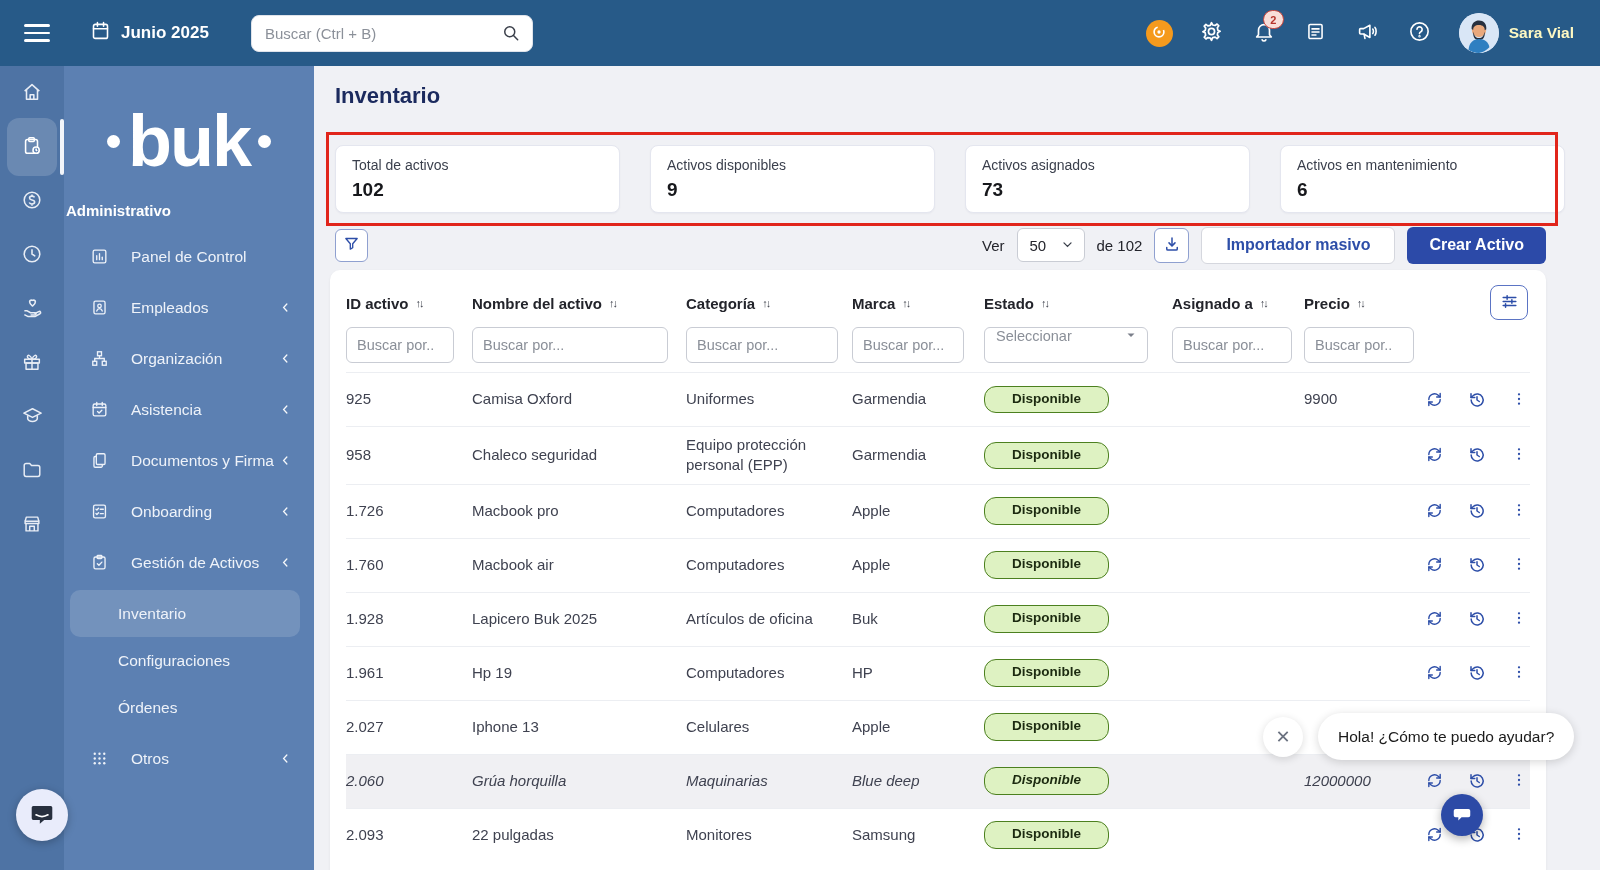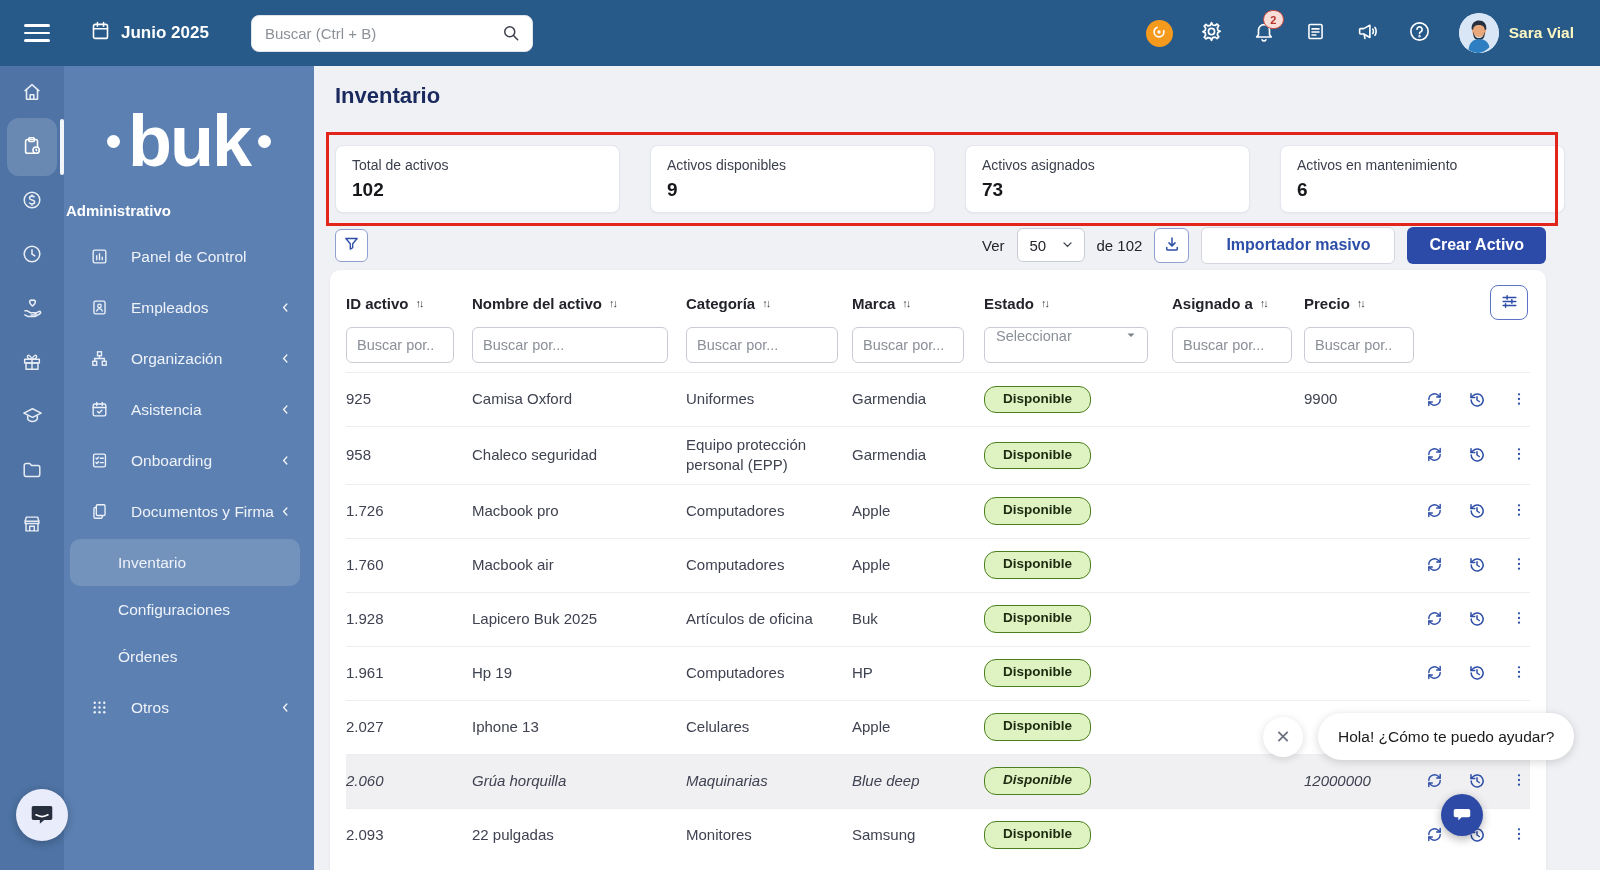--- a/index.html
+++ b/index.html
@@ -75,21 +75,21 @@
   .sort { font-size:11px; color:#3c3f4a; letter-spacing:-2px; }
   .cols-btn { position:absolute; right:18px; top:15px; width:38px; height:35px; background:#fff; border:1.5px solid #5b74c4; border-radius:8px; display:flex; align-items:center; justify-content:center; }
   .tfilters { height:54px; }
   .tfilters input { height:36px; border:1px solid #c9ccd4; border-radius:6px; padding:0 10px; font-size:14.5px; color:#333; outline:none; background:#fff; }
   .tfilters input::placeholder { color:#8a8f98; }
   .f-id{width:108px}.f-name{width:196px}.f-cat{width:152px}.f-brand{width:112px}.f-assigned{width:120px}.f-price{width:110px}
   .sel-filter { width:164px; height:36px; border:1px solid #c9ccd4; border-radius:6px; display:flex; align-items:flex-start; justify-content:space-between; padding:0 10px 0 11px; font-size:14.5px; color:#8a8f98; background:#fff; }
   .trow { min-height:54px; border-top:1px solid #eceef2; }
   .trow.hl { background:#f0f0f3;font-style:italic; }
   .td { font-size:15px; color:#3f4250; padding:8px 12px 8px 0; line-height:1.35; }
-  .badge { display:inline-block; padding:3px 18px 4px; background:#def2c2; border:1.5px solid #4c801f; border-radius:12px; color:#1c2a10; font-size:13.5px; font-weight:600; }
+  .badge { display:inline-block; padding:3px 27px 4px; background:#def2c2; border:1.5px solid #4c801f; border-radius:12px; color:#1c2a10; font-size:13.5px; font-weight:600; }
   .actions { display:flex; justify-content:flex-end; gap:21px; padding-right:6px; }
   .icon-btn { background:none; border:none; padding:2px; display:flex; }
 
   
   .chat-close { position:absolute; left:1263px; top:717px; width:40px; height:40px; border-radius:50%; background:#fff; border:none; box-shadow:0 2px 8px rgba(0,0,0,.14); color:#6b7280; font-size:18px; z-index:50; display:flex; align-items:center; justify-content:center; }
   .chat-bubble { position:absolute; left:1318px; top:713px; height:47px; background:#fff; border-radius:24px; box-shadow:0 2px 10px rgba(0,0,0,.16); display:flex; align-items:center; padding:0 20px; font-size:15.5px; color:#1b1b1b; z-index:50; }
   .chat-fab { position:absolute; left:1441px; top:794px; width:42px; height:42px; border-radius:50%; background:#2c4aa6; border:none; box-shadow:0 3px 10px rgba(0,0,0,.3); z-index:50; display:flex; align-items:center; justify-content:center; }
 </style>
 </head>
 <body>
@@ -319,51 +319,66 @@
     <span class="mi-label">Asistencia</span>
     <span class="chev">
         <svg width="13" height="13" viewBox="0 0 24 24" fill="none" stroke="#fff" stroke-width="2.4" stroke-linecap="round">
           <polyline points="14.5 5.5 8.5 12 14.5 18.5"></polyline>
         </svg>
       </span>
   </button>
 
   <button class="menu-item">
     <span class="mi-ic">
+        <svg width="19" height="19" viewBox="0 0 24 24" fill="none" stroke="#eef2f9" stroke-width="1.7" stroke-linejoin="round">
+          <rect x="8" y="3.5" width="11" height="13.5" rx="1.5"></rect>
+          <path d="M8 7H6.5A1.5 1.5 0 0 0 5 8.5V19a1.5 1.5 0 0 0 1.5 1.5H14a1.5 1.5 0 0 0 1.5-1.5v-2"></path>
+        </svg>
+      </span>
+    <span class="mi-label">Documentos y Firma</span>
+    <span class="chev">
+        <svg width="13" height="13" viewBox="0 0 24 24" fill="none" stroke="#fff" stroke-width="2.4" stroke-linecap="round">
+          <polyline points="14.5 5.5 8.5 12 14.5 18.5"></polyline>
+        </svg>
+      </span>
+  </button>
+
+  <button class="menu-item">
+    <span class="mi-ic">
         <svg width="19" height="19" viewBox="0 0 24 24" fill="none" stroke="#eef2f9" stroke-width="1.7" stroke-linecap="round" stroke-linejoin="round">
           <rect x="4.5" y="4" width="15" height="16" rx="2"></rect>
           <polyline points="7.5 9 8.7 10.2 10.8 8"></polyline>
           <line x1="13" y1="9.2" x2="16.8" y2="9.2"></line>
           <polyline points="7.5 14.5 8.7 15.7 10.8 13.5"></polyline>
           <line x1="13" y1="14.7" x2="16.8" y2="14.7"></line>
         </svg>
       </span>
     <span class="mi-label">Onboarding</span>
     <span class="chev">
         <svg width="13" height="13" viewBox="0 0 24 24" fill="none" stroke="#fff" stroke-width="2.4" stroke-linecap="round">
           <polyline points="14.5 5.5 8.5 12 14.5 18.5"></polyline>
         </svg>
       </span>
   </button>
 
   <button class="menu-item">
     <span class="mi-ic">
-        <svg width="19" height="19" viewBox="0 0 24 24" fill="none" stroke="#eef2f9" stroke-width="1.7" stroke-linejoin="round">
-          <rect x="8" y="3.5" width="11" height="13.5" rx="1.5"></rect>
-          <path d="M8 7H6.5A1.5 1.5 0 0 0 5 8.5V19a1.5 1.5 0 0 0 1.5 1.5H14a1.5 1.5 0 0 0 1.5-1.5v-2"></path>
-        </svg>
-      </span>
-    <span class="mi-label">Documentos y Firma</span>
+        <svg width="19" height="19" viewBox="0 0 24 24" fill="none" stroke="#eef2f9" stroke-width="1.7" stroke-linecap="round" stroke-linejoin="round">
+          <rect x="5" y="5" width="14" height="15" rx="2"></rect>
+          <rect x="9" y="3" width="6" height="4" rx="1"></rect>
+          <polyline points="9.3 13.5 11.3 15.5 15 11.5"></polyline>
+        </svg>
+      </span>
+    <span class="mi-label">Gestión de Activos</span>
     <span class="chev">
         <svg width="13" height="13" viewBox="0 0 24 24" fill="none" stroke="#fff" stroke-width="2.4" stroke-linecap="round">
           <polyline points="14.5 5.5 8.5 12 14.5 18.5"></polyline>
         </svg>
       </span>
   </button>
-
 
   <div class="sub-wrap">
     <button class="subitem active">Inventario</button>
     <button class="subitem">Configuraciones</button>
     <button class="subitem">Órdenes</button>
   </div>
 
   <button class="menu-item">
     <span class="mi-ic">
         <svg width="19" height="19" viewBox="0 0 24 24" fill="#eef2f9">

